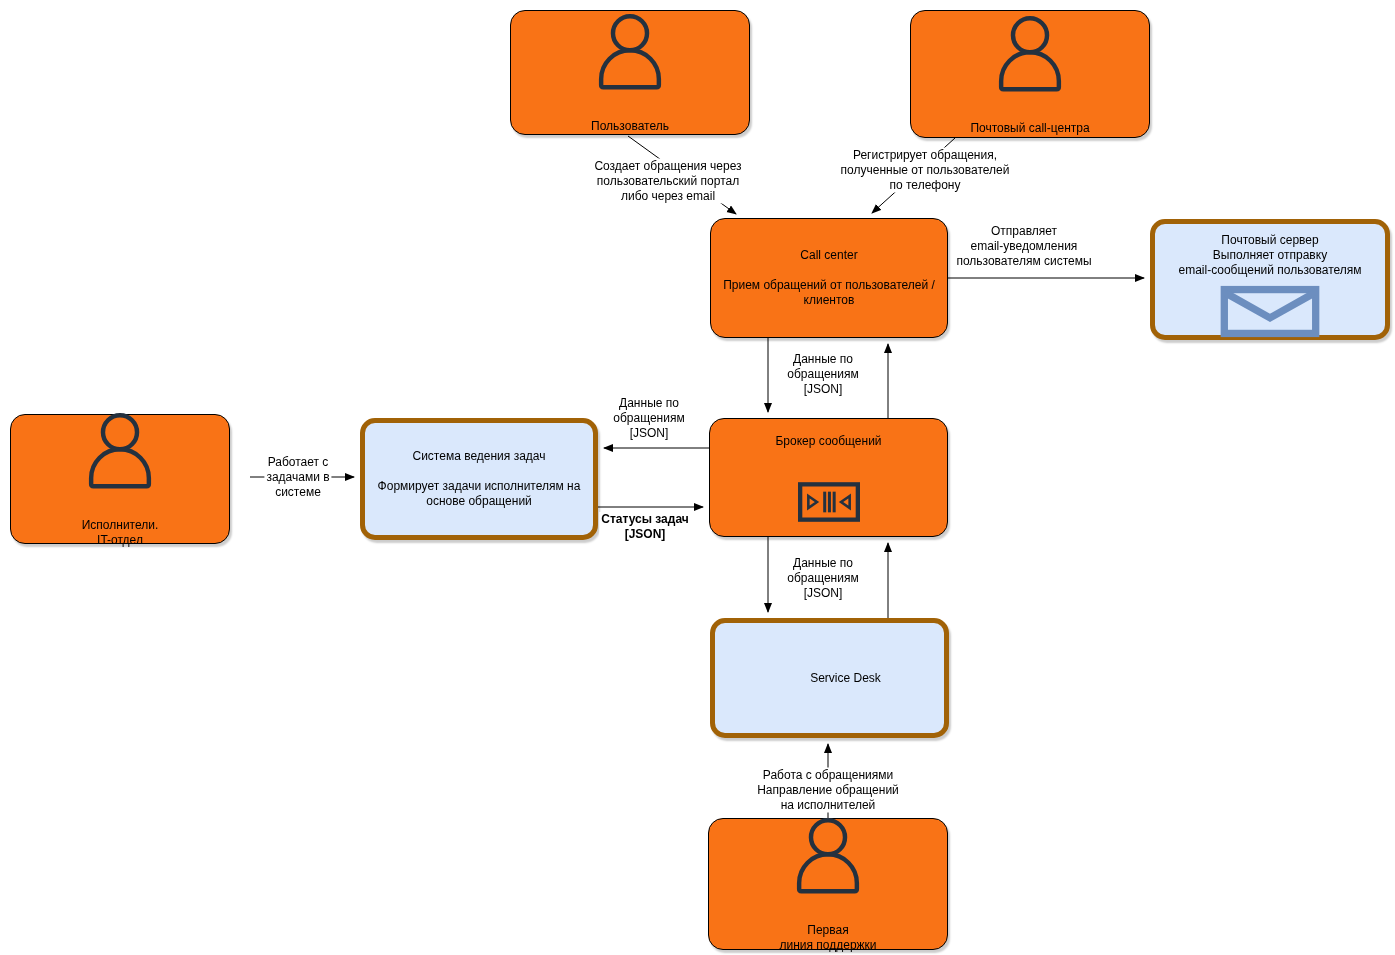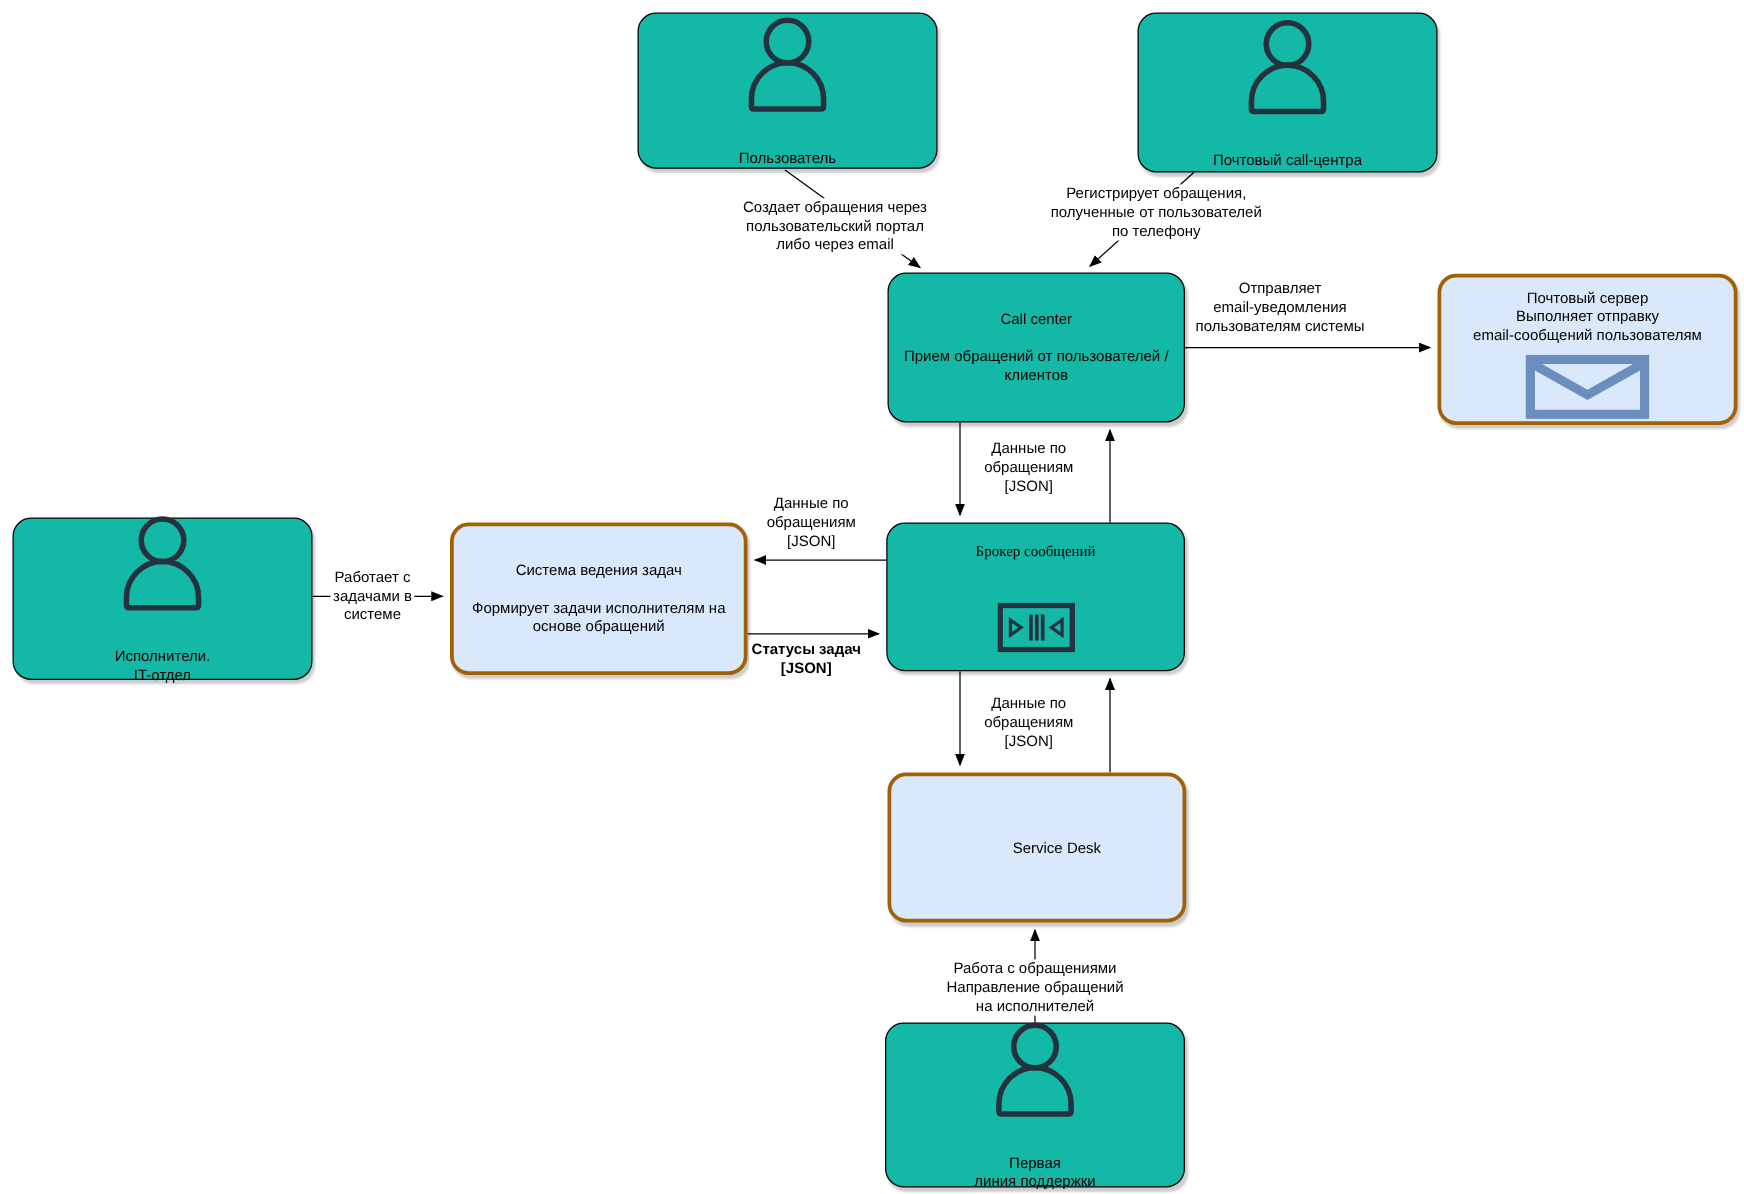--- a/index.html
+++ b/index.html
@@ -5,22 +5,22 @@
   html,body{margin:0;padding:0;background:#ffffff;}
   .canvas{
     position:relative;width:1395px;height:955px;overflow:hidden;
     font-family:"Liberation Sans",sans-serif;font-size:12px;color:#000;background:#fff;
   }
   .node{
     position:absolute;border-radius:15px;box-sizing:border-box;
     display:flex;flex-direction:column;align-items:center;justify-content:center;
     text-align:center;box-shadow:2px 3px 2px rgba(0,0,0,0.2);
   }
-  .node.white{background:#14b8a6;border:1px solid #000000;gap:24px;}
-  .node.blue{background:#dae8fc;border:3px solid #a16207;}
+  .node.white{background:#f97316;border:1px solid #000000;gap:24px;}
+  .node.blue{background:#dae8fc;border:5px solid #a16207;}
   .node-label{white-space:pre-line;line-height:15px;padding:0 9px;}
   .edge-label{
     position:absolute;transform:translate(-50%,-50%);
     background:#ffffff;white-space:pre;text-align:center;line-height:15px;padding:0 2px;
   }
   .icon{display:block;line-height:0;}
   .person-icon{margin-bottom:4px;}
   .broker-icon{margin-top:9px;}
   .envelope-icon{margin-top:7px;}
   svg.connectors{position:absolute;left:0;top:0;width:1395px;height:955px;}
@@ -80,35 +80,35 @@
 Выполняет отправку
 email-сообщений пользователям</div>
     <span class="icon envelope-icon">
       <svg width="104" height="53" viewBox="0 0 110 58" fill="none" stroke="#6c8ebf" stroke-width="8">
         <rect x="5" y="5" width="100" height="48"></rect>
         <polyline points="7,9 55,36 103,9"></polyline>
       </svg>
     </span>
   </div>
 
-  <div class="node white" style="left:709px;top:418px;width:239px;height:119px;font-family:Liberation Serif, serif;">
+  <div class="node white" style="left:709px;top:418px;width:239px;height:119px;">
     <div class="node-label">Брокер сообщений</div>
     <span class="icon broker-icon">
       <svg width="62" height="40" viewBox="0 0 72 46" fill="none" stroke="#24313f">
         <rect x="2.5" y="2.5" width="67" height="41" stroke-width="5"></rect>
         <path d="M12 16 L22 23 L12 30 z" stroke-width="3"></path>
         <path d="M60 16 L50 23 L60 30 z" stroke-width="3"></path>
         <line x1="31" y1="11" x2="31" y2="35" stroke-width="3.5"></line>
         <line x1="36.5" y1="11" x2="36.5" y2="35" stroke-width="3.5"></line>
         <line x1="42" y1="11" x2="42" y2="35" stroke-width="3.5"></line>
       </svg>
     </span>
   </div>
 
-  <div class="node white" style="left:10px;top:414px;width:240px;height:130px;">
+  <div class="node white" style="left:10px;top:414px;width:220px;height:130px;">
     <span class="icon person-icon">
       <svg width="74" height="80" viewBox="0 0 100 100" fill="none" stroke="#24313f" stroke-width="6">
         <circle cx="50" cy="26" r="23"></circle>
         <path d="M11 96 v-8 a39 39 0 0 1 78 0 v8 q0 3 -3 3 h-72 q-3 0 -3 -3 z"></path>
       </svg>
     </span>
     <div class="node-label">Исполнители.
 IT-отдел</div>
   </div>
 

